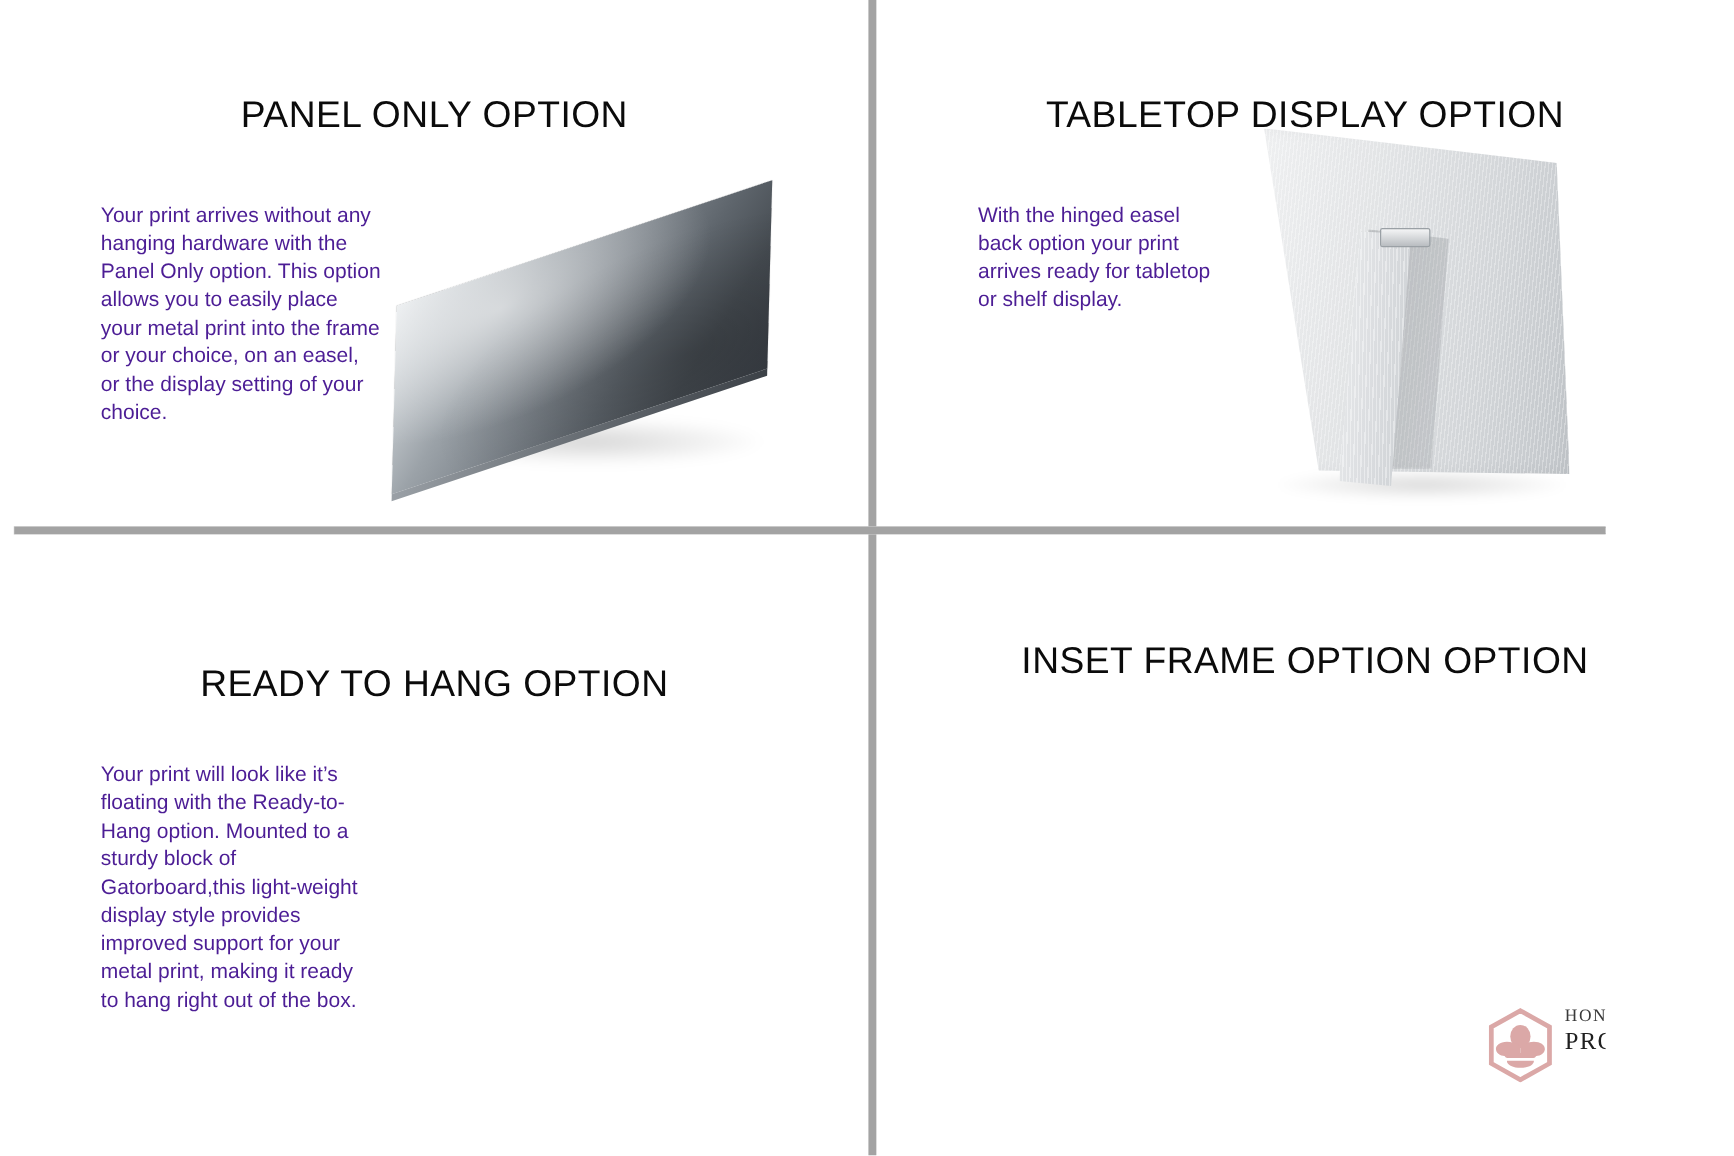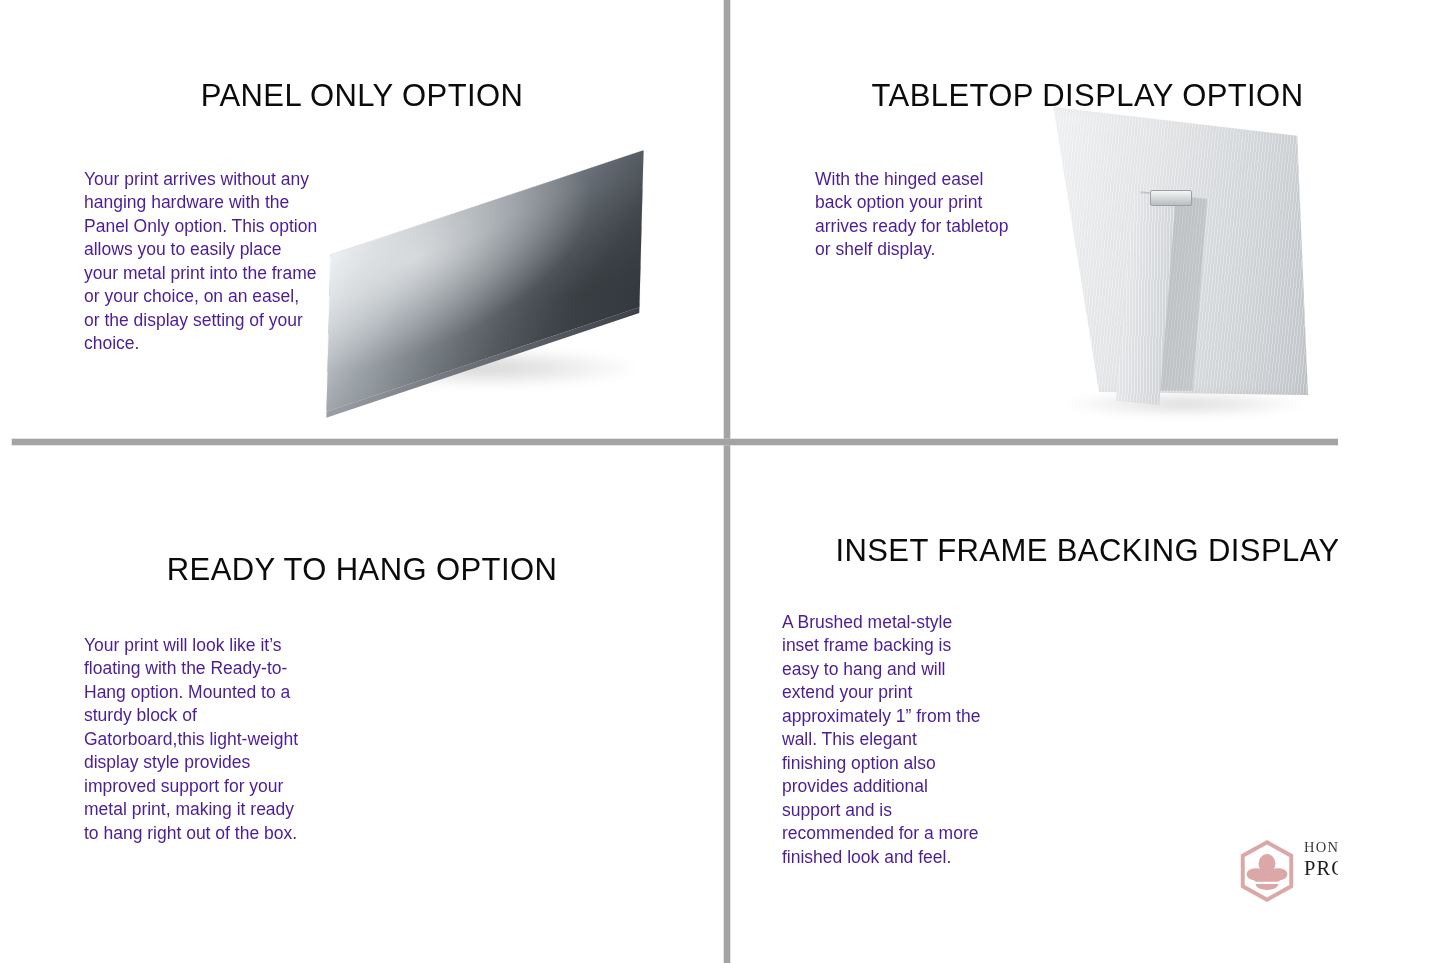--- a/index.html
+++ b/index.html
@@ -243,22 +243,21 @@
     </div>
   </section>
 
   <section class="quad" id="quad-ready-to-hang">
     <h2 class="quad-title">READY TO HANG OPTION</h2>
     <p class="quad-body">Your print will look like it’s floating with the Ready-to-Hang option. Mounted to a sturdy block of Gatorboard,this light-weight display style provides improved support for your metal print, making it ready to hang right out of the box.</p>
 
   </section>
 
   <section class="quad" id="quad-inset-frame">
-    <h2 class="quad-title">INSET FRAME BACKING DISPLAY</h2>
-    <p class="quad-body">A Brushed metal-style inset frame backing is easy to hang and will extend your print approximately 1” from the wall. This elegant finishing option also provides additional support and is recommended for a more finished look and feel.</p>
+    <h2 class="quad-title">INSET FRAME OPTION OPTION</h2>
 
   </section>
 
   <div class="divider-v"></div>
   <div class="divider-h"></div>
 
   <div id="brand-logo">
     <svg class="mark" viewBox="0 0 100 110">
       <polygon points="50,4 93,28 93,82 50,106 7,82 7,28" fill="none" stroke="#dba8a7" stroke-width="7"></polygon>
       <ellipse cx="50" cy="42" rx="15" ry="17" fill="#dba8a7"></ellipse>

